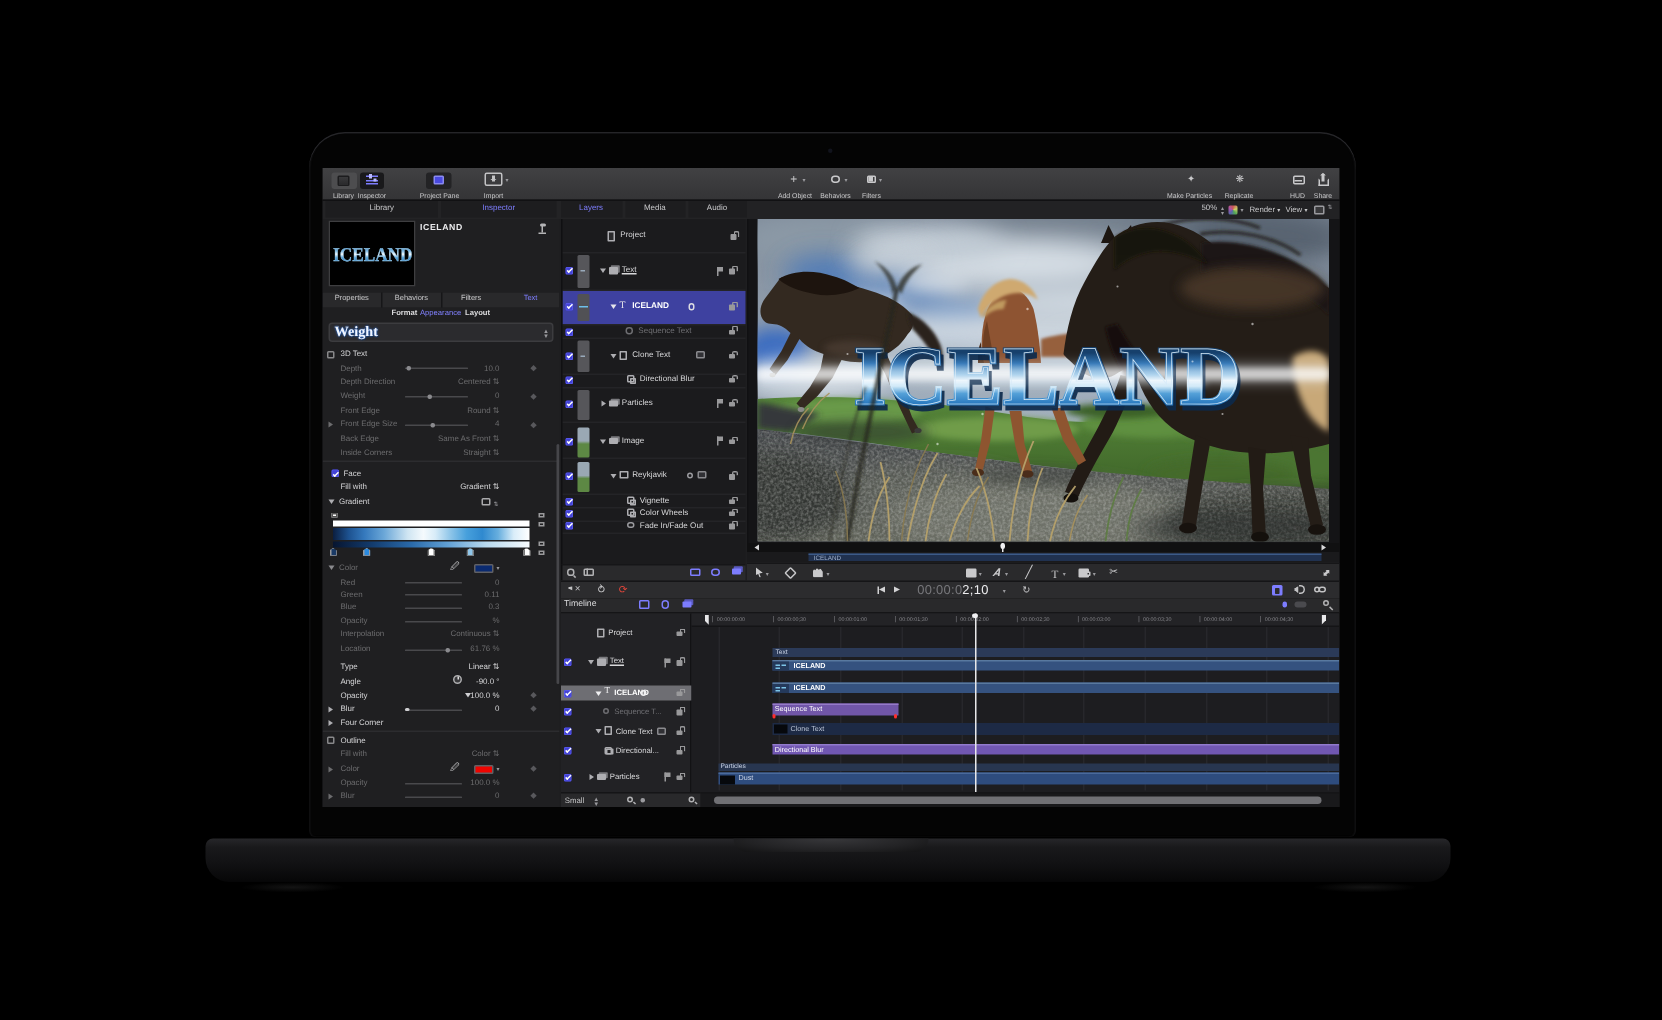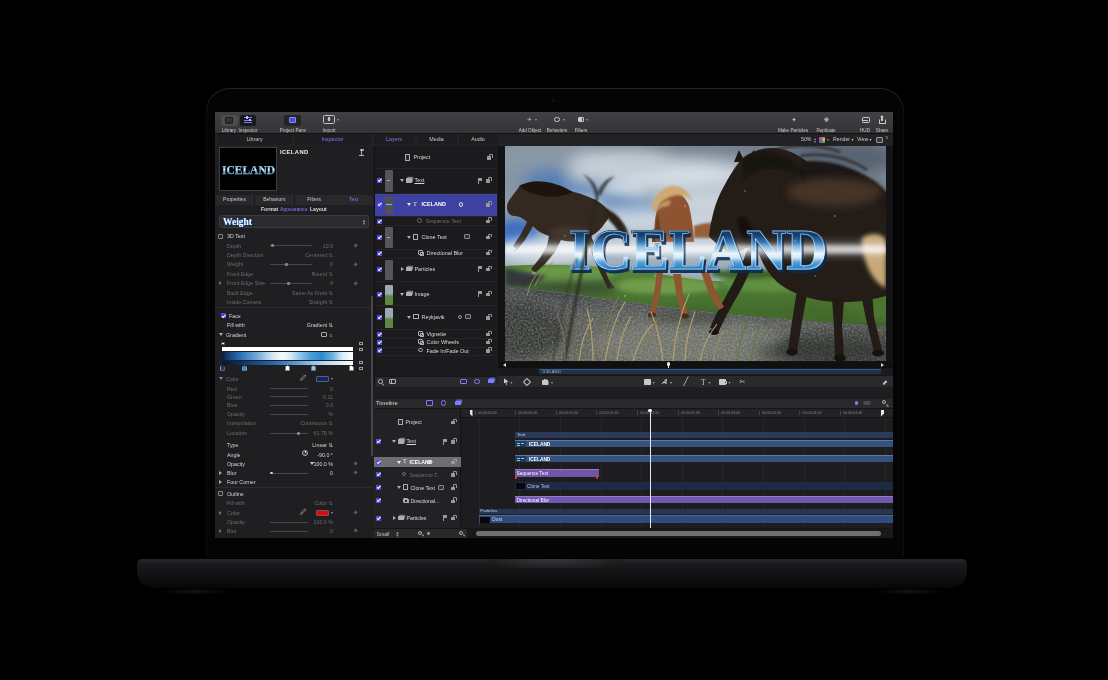--- a/index.html
+++ b/index.html
@@ -576,20 +576,38 @@
   <div style="left:186px;top:2px;width:8px;height:8px;color:#c9c9cb;font-size:8px;line-height:8px">╱</div>
   <div style="left:203.5px;top:2px;font-size:7.5px;color:#c9c9cb;font-family:'Liberation Serif'">T</div>
   <div class="ud" style="left:211px;top:4.5px">▾</div>
   <div style="left:221px;top:3px;width:7px;height:6px;background:#c9c9cb;border-radius:.8px"></div>
       <div style="left:226px;top:5px;width:3.4px;height:3.4px;background:#2a2a2c;border:.8px solid #c9c9cb;border-radius:.5px"></div>
   <div class="ud" style="left:231px;top:4.5px">▾</div>
   <div style="left:242px;top:2px;width:8px;height:8px;color:#c9c9cb;font-size:7px;line-height:8px">✂</div>
   <div style="left:384px;top:2px;width:8px;height:8px;color:#c9c9cb;font-size:7px;line-height:8px;transform:rotate(-45deg)">⬌</div>
 </div>
 
+<div style="left:158.5px;top:275px;width:519.5px;height:11.5px;background:#2c2c2e;border-top:1px solid #151517">
+  <div style="left:5px;top:2.5px;width:3px;height:3px;background:#c2c2c4;clip-path:polygon(0 30%,40% 30%,100% 0,100% 100%,40% 70%,0 70%)"></div>
+  <div style="left:9.5px;top:3px;font-size:5px;color:#c2c2c4;line-height:5px">✕</div>
+  <div style="left:25px;top:1.5px;width:7px;height:7px;color:#c2c2c4;font-size:7px;line-height:7px">⥁</div>
+  <div style="left:39px;top:1.5px;width:7px;height:7px;color:#e0453a;font-size:7px;line-height:7px">⟳</div>
+  <div style="left:211px;top:3px;width:1.2px;height:5px;background:#d2d2d4"></div>
+  <div style="left:212.4px;top:3px;width:0;height:0;border-right:4px solid #d2d2d4;border-top:2.5px solid transparent;border-bottom:2.5px solid transparent"></div>
+  <div style="left:222.5px;top:3px;width:0;height:0;border-left:4.4px solid #d2d2d4;border-top:2.5px solid transparent;border-bottom:2.5px solid transparent"></div>
+  <div style="left:238px;top:1.2px;font-size:8.6px;line-height:9px;color:#77777b;letter-spacing:.2px">00:00:0<span style="color:#ededef">2;10</span></div>
+  <div class="ud" style="left:295px;top:3.6px">▾</div>
+  <div style="left:308px;top:1.5px;width:7px;height:7px;color:#c2c2c4;font-size:6.5px;line-height:7px">↻</div>
+  <div style="left:474px;top:2px;width:7px;height:7px;background:#7d7dff;border-radius:1px"></div>
+      <div style="left:476px;top:3.5px;width:3px;height:4px;background:#2c2c2e;border-radius:.5px"></div>
+  <div style="left:489px;top:2.5px;width:3px;height:5px;background:#c2c2c4;clip-path:polygon(0 30%,40% 30%,100% 0,100% 100%,40% 70%,0 70%)"></div>
+  <div style="left:492.5px;top:2px;width:4px;height:6px;border:.8px solid #c2c2c4;border-left:none;border-radius:0 3px 3px 0"></div>
+  <div style="left:502px;top:2.5px;width:4.6px;height:4.6px;border:.9px solid #c2c2c4;border-radius:50%"></div>
+  <div style="left:505.5px;top:2.5px;width:4.6px;height:4.6px;border:.9px solid #c2c2c4;border-radius:50%"></div>
+</div>
 
 <div style="left:158.5px;top:286.5px;width:519.5px;height:139.5px;background:#1d1d1f;overflow:hidden">
 
   <div style="left:0;top:0;width:519.5px;height:10px;background:#29292b;border-bottom:1px solid #151517">
     <div style="left:2.5px;top:1.4px;font-size:5.8px;color:#dcdcde">Timeline</div>
     <div style="left:52.5px;top:1.8px;width:7px;height:5.8px;border:1px solid #7d7dff;border-radius:1px"></div>
     <div style="left:67px;top:1.8px;width:5.8px;height:5.8px;border:1px solid #7d7dff;border-radius:50%"></div>
     <div style="left:81px;top:2px;width:6px;height:4.6px;background:#7d7dff;border-radius:.6px;box-shadow:1.2px -1.5px 0 #5a5ac0"></div>
     <div style="left:481px;top:2.8px;width:3.6px;height:3.6px;background:#7d7dff;border-radius:50%"></div>
     <div style="left:489px;top:2.8px;width:8px;height:3.6px;background:#4a4a4e;border-radius:2px"></div>

